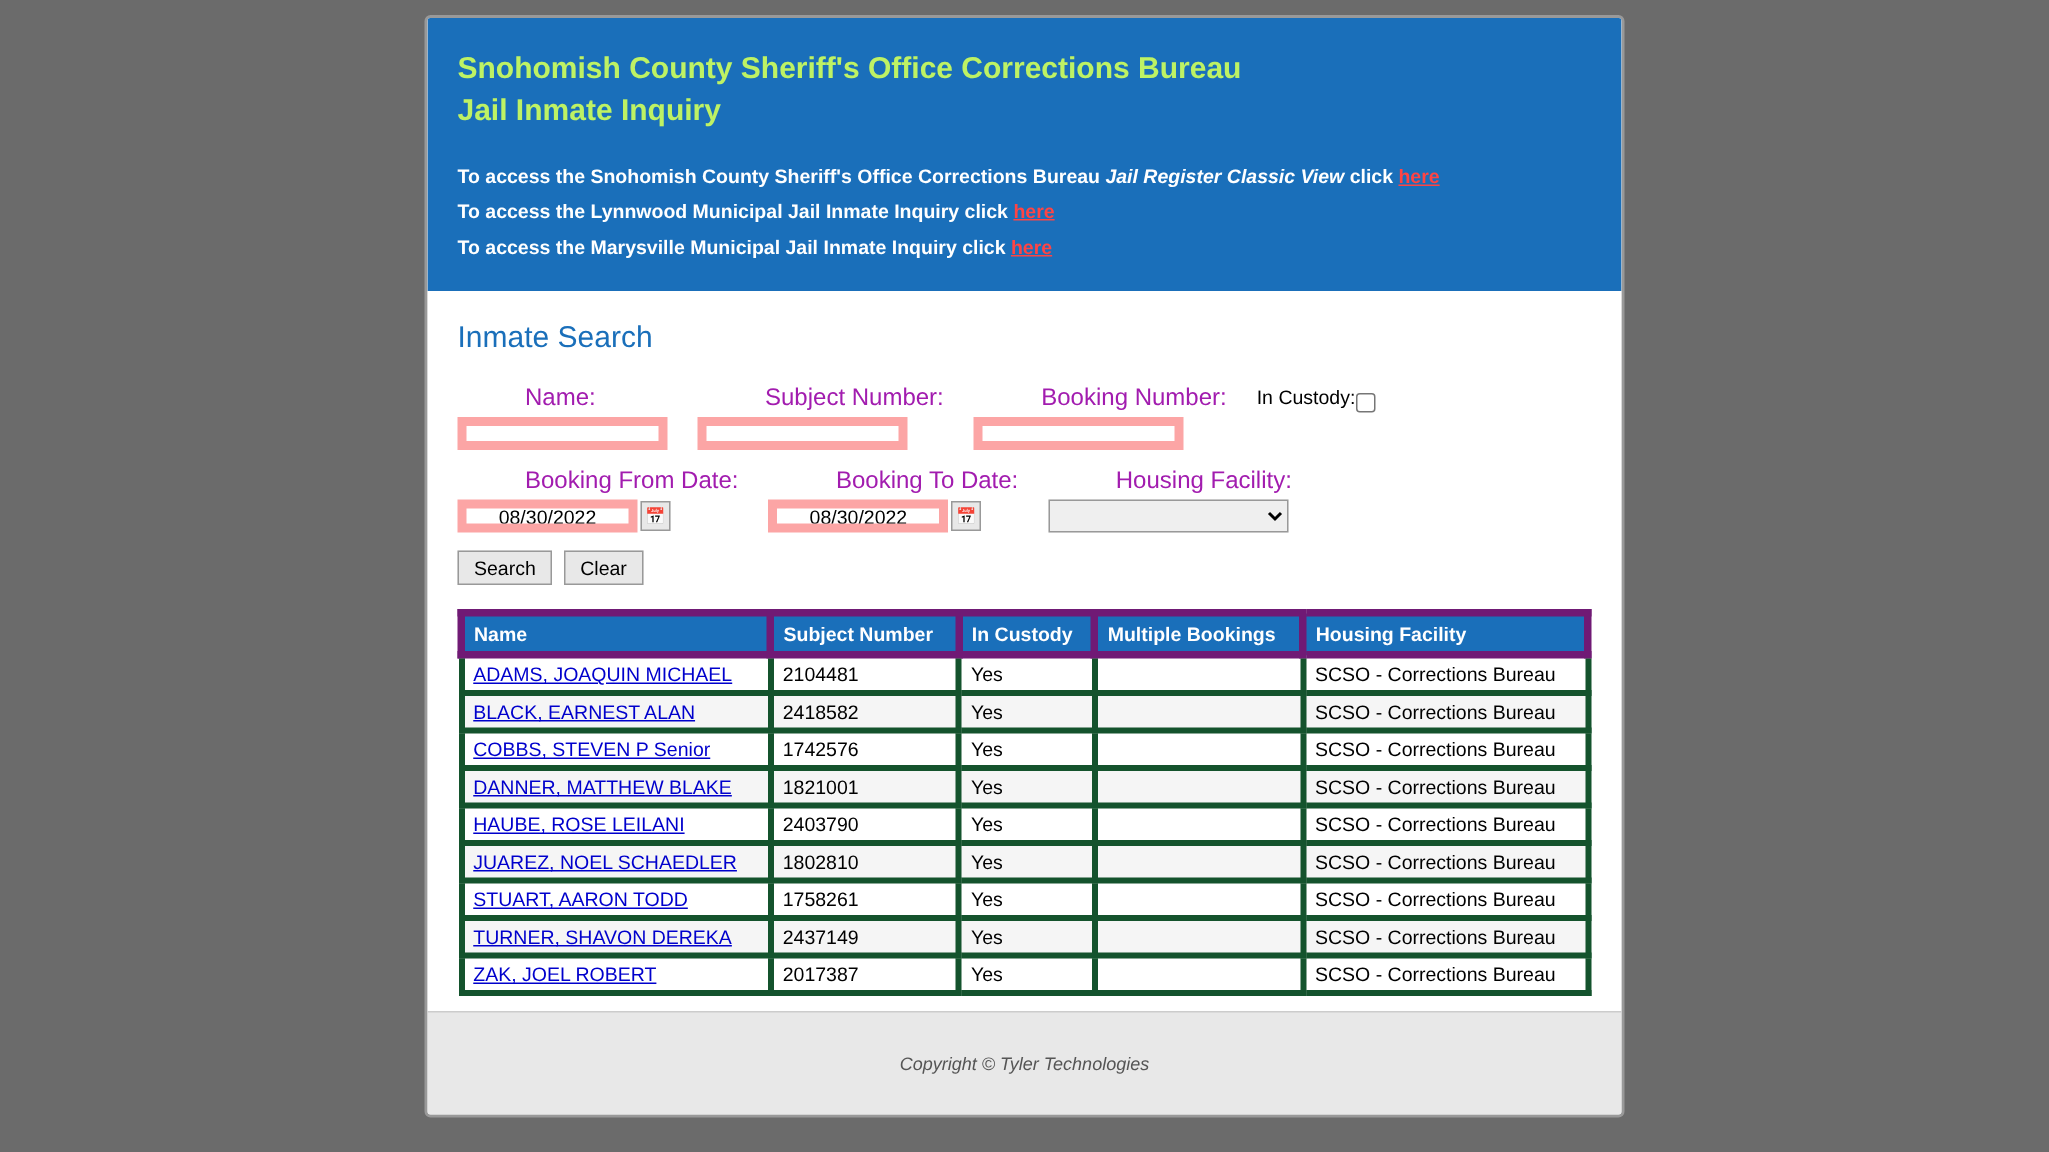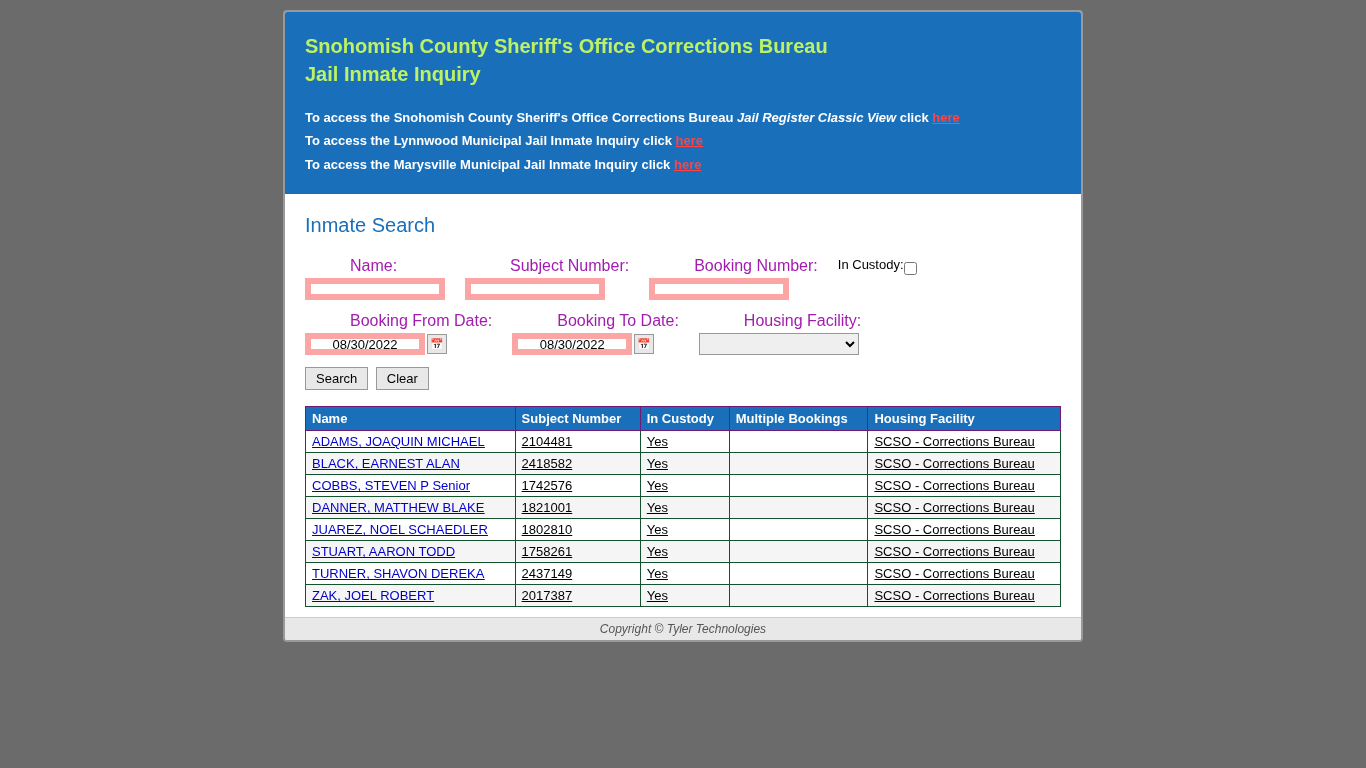--- a/index.html
+++ b/index.html
@@ -132,38 +132,37 @@
       width: 100%;
       border-collapse: collapse;
       font-size: 13px;
     }
     .results-table th {
       background-color: #1a6fba;
       color: white;
       padding: 4px 6px;
       text-align: left;
       font-weight: bold;
-      border: 1px solid #701a75;
+      border: 5px solid #701a75;
     }
     .results-table td {
       padding: 3px 6px;
-      border: 1px solid #14532d;
+      border: 4px solid #14532d;
       color: #000;
-      text-decoration: underline;
     }
     .results-table tr:nth-child(even) td { background: #f5f5f5; }
     .results-table tr:nth-child(odd) td { background: #fff; }
     .results-table td a {
       color: #0000cc;
       text-decoration: underline;
     }
     .footer-section {
       background: #e8e8e8;
       border-top: 1px solid #ccc;
-      padding: 4px;
+      padding: 27px;
       text-align: center;
       font-size: 12px;
       color: #555;
       font-style: italic;
     }
     .checkbox-wrapper {
       display: flex;
       align-items: center;
       margin-top: 4px;
     }
@@ -278,20 +277,27 @@
             <td>SCSO - Corrections Bureau</td>
           </tr>
           <tr>
             <td><a href="#">DANNER, MATTHEW BLAKE</a></td>
             <td>1821001</td>
             <td>Yes</td>
             <td></td>
             <td>SCSO - Corrections Bureau</td>
           </tr>
           <tr>
+            <td><a href="#">HAUBE, ROSE LEILANI</a></td>
+            <td>2403790</td>
+            <td>Yes</td>
+            <td></td>
+            <td>SCSO - Corrections Bureau</td>
+          </tr>
+          <tr>
             <td><a href="#">JUAREZ, NOEL SCHAEDLER</a></td>
             <td>1802810</td>
             <td>Yes</td>
             <td></td>
             <td>SCSO - Corrections Bureau</td>
           </tr>
           <tr>
             <td><a href="#">STUART, AARON TODD</a></td>
             <td>1758261</td>
             <td>Yes</td>

